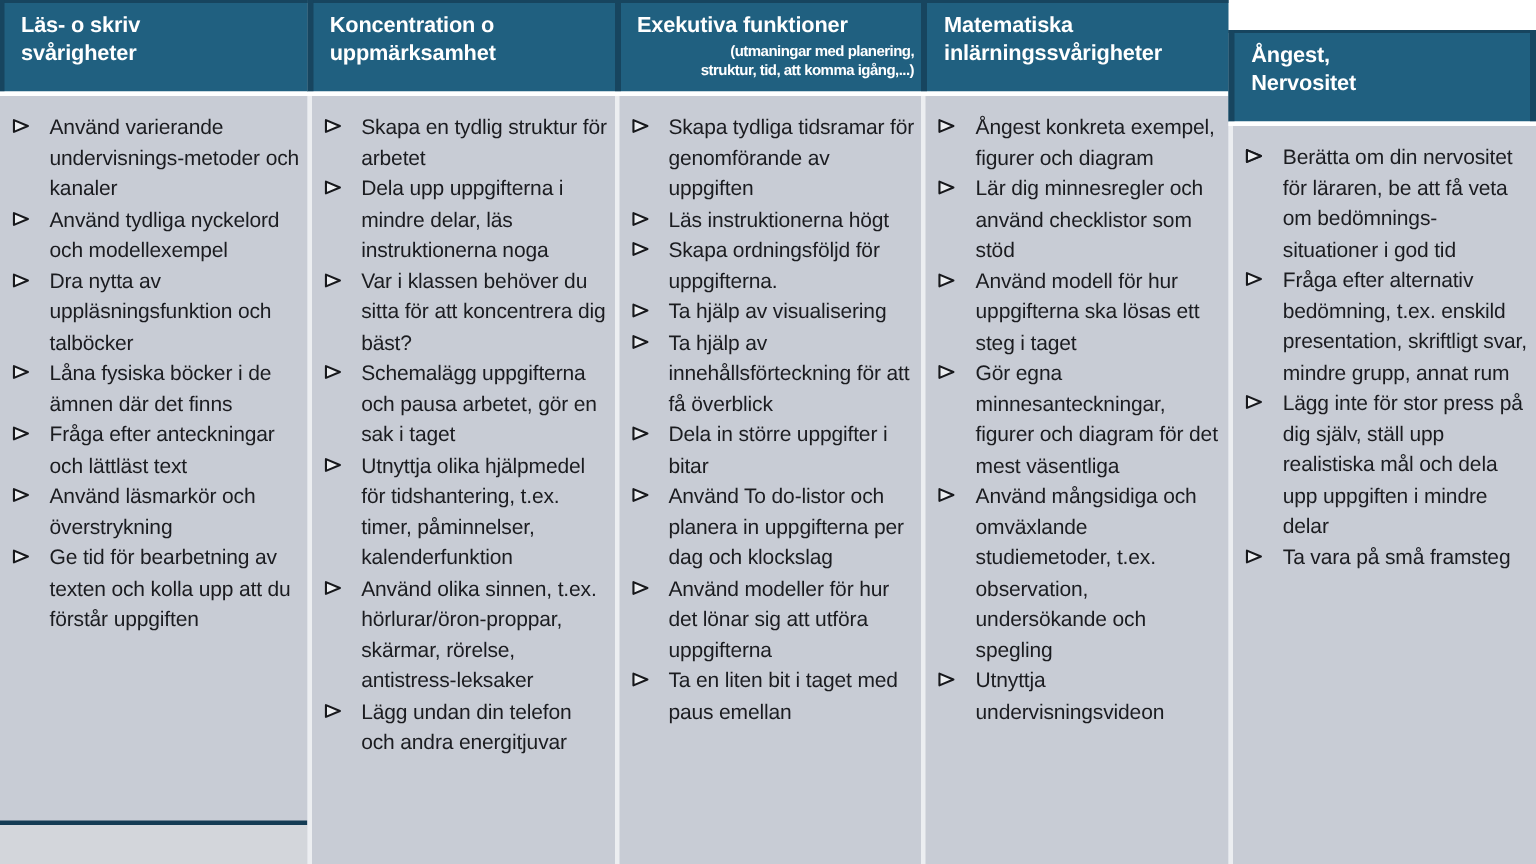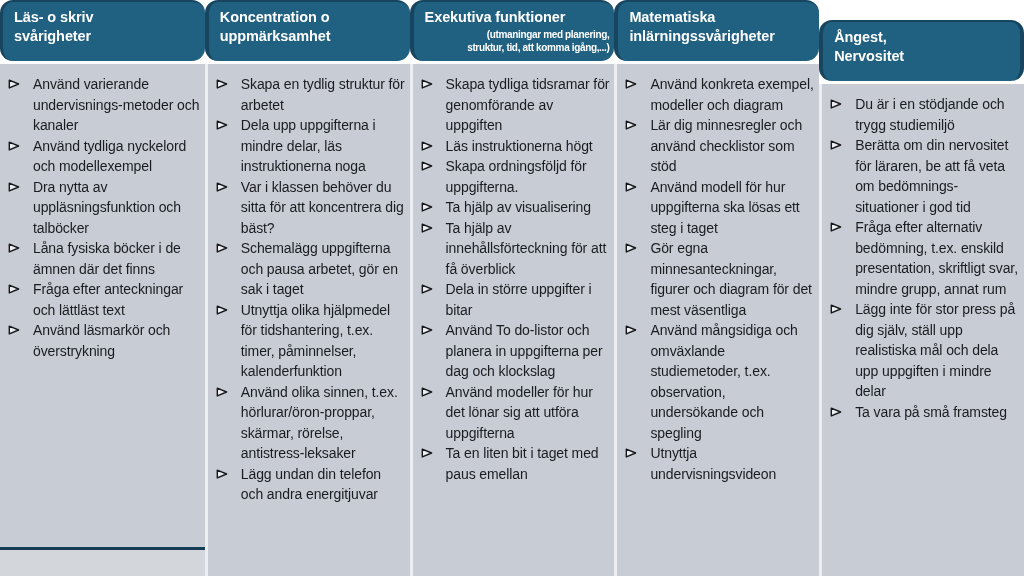--- a/index.html
+++ b/index.html
@@ -25,21 +25,20 @@
     display:flex;flex-direction:column;
   }
   .hdr{
     height:61px;
     background:var(--header-bg);
     color:var(--header-text);
     border-top:2px solid var(--header-border);
     border-left:4px solid var(--header-border);
     padding:6px 5px 0 11px;
     overflow:hidden;
-    border-radius:13px;
   }
   .col:first-child .hdr{border-left:3px solid var(--header-border);}
   .col:last-child .hdr{border-right:4px solid var(--header-border);margin-top:20px;}
   .gap{height:3px;background:#FFFFFF;flex:0 0 3px;}
   .hdr-title{
     font-size:14.5px;font-weight:700;line-height:1.32;
     letter-spacing:-0.1px;white-space:pre-line;
   }
   .hdr-sub{
     font-size:10px;font-weight:700;line-height:1.25;
@@ -91,20 +90,23 @@
             </svg></span><span>Dra nytta av uppläsningsfunktion och talböcker</span></div>
         <div class="item"><span class="arr"><svg width="12" height="12" viewBox="0 0 12 12">
               <path d="M1.3 2.1 L10.6 6 L1.3 9.9 Z" fill="#ECEEF1" stroke="#17181C" stroke-width="1.4" stroke-linejoin="round"></path>
             </svg></span><span>Låna fysiska böcker i de ämnen där det finns</span></div>
         <div class="item"><span class="arr"><svg width="12" height="12" viewBox="0 0 12 12">
               <path d="M1.3 2.1 L10.6 6 L1.3 9.9 Z" fill="#ECEEF1" stroke="#17181C" stroke-width="1.4" stroke-linejoin="round"></path>
             </svg></span><span>Fråga efter anteckningar och lättläst text</span></div>
         <div class="item"><span class="arr"><svg width="12" height="12" viewBox="0 0 12 12">
               <path d="M1.3 2.1 L10.6 6 L1.3 9.9 Z" fill="#ECEEF1" stroke="#17181C" stroke-width="1.4" stroke-linejoin="round"></path>
             </svg></span><span>Använd läsmarkör och överstrykning</span></div>
+        <div class="item"><span class="arr"><svg width="12" height="12" viewBox="0 0 12 12">
+              <path d="M1.3 2.1 L10.6 6 L1.3 9.9 Z" fill="#ECEEF1" stroke="#17181C" stroke-width="1.4" stroke-linejoin="round"></path>
+            </svg></span><span>Ge tid för bearbetning av texten och kolla upp att du förstår uppgiften</span></div>
       </div>
     <div class="fill"></div>
   </div>
 
   <div class="col">
     <div class="hdr">
       <div class="hdr-title">Koncentration o
 uppmärksamhet</div>
 
     </div>
@@ -177,21 +179,21 @@
   <div class="col">
     <div class="hdr">
       <div class="hdr-title">Matematiska
 inlärningssvårigheter</div>
 
     </div>
     <div class="gap"></div>
     <div class="bod">
         <div class="item"><span class="arr"><svg width="12" height="12" viewBox="0 0 12 12">
               <path d="M1.3 2.1 L10.6 6 L1.3 9.9 Z" fill="#ECEEF1" stroke="#17181C" stroke-width="1.4" stroke-linejoin="round"></path>
-            </svg></span><span>Använd konkreta exempel, modeller och diagram</span></div>
+            </svg></span><span>Ångest konkreta exempel, figurer och diagram</span></div>
         <div class="item"><span class="arr"><svg width="12" height="12" viewBox="0 0 12 12">
               <path d="M1.3 2.1 L10.6 6 L1.3 9.9 Z" fill="#ECEEF1" stroke="#17181C" stroke-width="1.4" stroke-linejoin="round"></path>
             </svg></span><span>Lär dig minnesregler och använd checklistor som stöd</span></div>
         <div class="item"><span class="arr"><svg width="12" height="12" viewBox="0 0 12 12">
               <path d="M1.3 2.1 L10.6 6 L1.3 9.9 Z" fill="#ECEEF1" stroke="#17181C" stroke-width="1.4" stroke-linejoin="round"></path>
             </svg></span><span>Använd modell för hur uppgifterna ska lösas ett steg i taget</span></div>
         <div class="item"><span class="arr"><svg width="12" height="12" viewBox="0 0 12 12">
               <path d="M1.3 2.1 L10.6 6 L1.3 9.9 Z" fill="#ECEEF1" stroke="#17181C" stroke-width="1.4" stroke-linejoin="round"></path>
             </svg></span><span>Gör egna minnesanteckningar, figurer och diagram för det mest väsentliga</span></div>
         <div class="item"><span class="arr"><svg width="12" height="12" viewBox="0 0 12 12">
@@ -207,21 +209,21 @@
   <div class="col">
     <div class="hdr">
       <div class="hdr-title">Ångest,
 Nervositet</div>
 
     </div>
     <div class="gap"></div>
     <div class="bod">
         <div class="item"><span class="arr"><svg width="12" height="12" viewBox="0 0 12 12">
               <path d="M1.3 2.1 L10.6 6 L1.3 9.9 Z" fill="#ECEEF1" stroke="#17181C" stroke-width="1.4" stroke-linejoin="round"></path>
-            </svg></span><span>Du är i en stödjande och trygg studiemiljö</span></div>
+            </svg></span></div>
         <div class="item"><span class="arr"><svg width="12" height="12" viewBox="0 0 12 12">
               <path d="M1.3 2.1 L10.6 6 L1.3 9.9 Z" fill="#ECEEF1" stroke="#17181C" stroke-width="1.4" stroke-linejoin="round"></path>
             </svg></span><span>Berätta om din nervositet för läraren, be att få veta om bedömnings-situationer i god tid</span></div>
         <div class="item"><span class="arr"><svg width="12" height="12" viewBox="0 0 12 12">
               <path d="M1.3 2.1 L10.6 6 L1.3 9.9 Z" fill="#ECEEF1" stroke="#17181C" stroke-width="1.4" stroke-linejoin="round"></path>
             </svg></span><span>Fråga efter alternativ bedömning, t.ex. enskild presentation, skriftligt svar, mindre grupp, annat rum</span></div>
         <div class="item"><span class="arr"><svg width="12" height="12" viewBox="0 0 12 12">
               <path d="M1.3 2.1 L10.6 6 L1.3 9.9 Z" fill="#ECEEF1" stroke="#17181C" stroke-width="1.4" stroke-linejoin="round"></path>
             </svg></span><span>Lägg inte för stor press på dig själv, ställ upp realistiska mål och dela upp uppgiften i mindre delar</span></div>
         <div class="item"><span class="arr"><svg width="12" height="12" viewBox="0 0 12 12">

